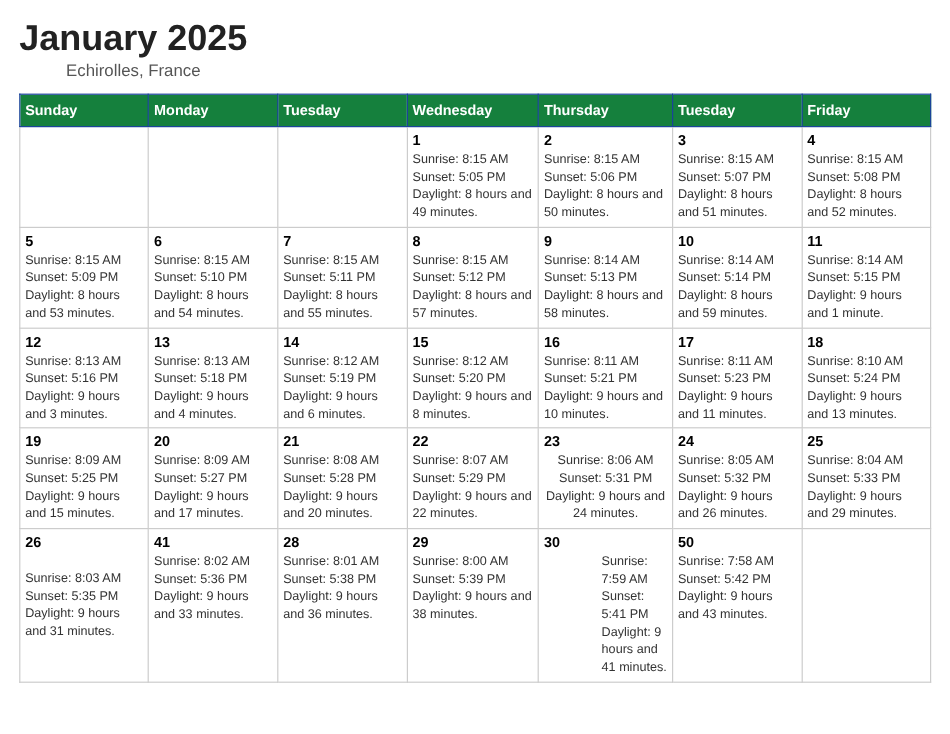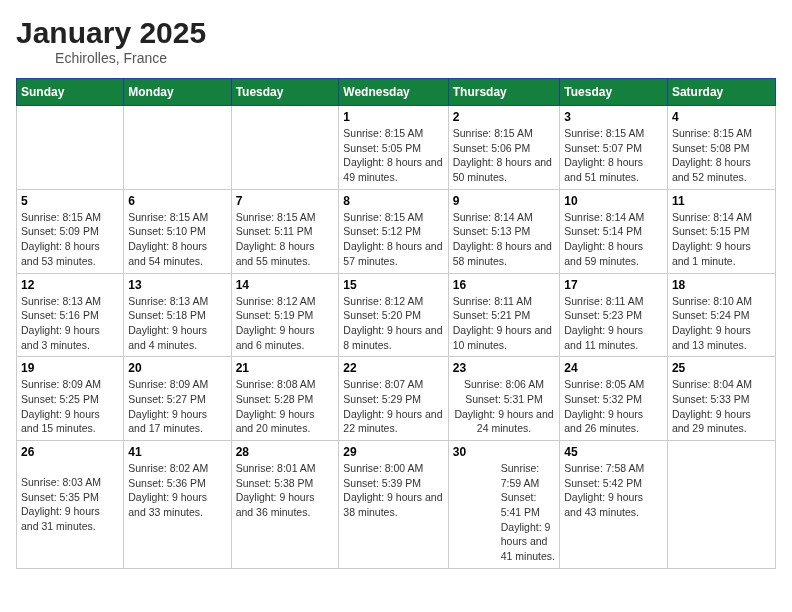--- a/index.html
+++ b/index.html
@@ -88,21 +88,21 @@
 
 <table>
   <thead>
     <tr id="days-header">
     <th>Sunday</th>
         <th>Monday</th>
         <th>Tuesday</th>
         <th>Wednesday</th>
         <th>Thursday</th>
         <th>Tuesday</th>
-        <th>Saturday</th>
+        <th>Friday</th>
       </tr>
   </thead>
   <tbody id="calendar-body">
   <tr>
         <td class="empty"></td>
         <td class="empty"></td>
         <td class="empty"></td>
         <td>
           <span class="day-num">1</span>
           <div class="day-detail" style="white-space: pre-line;">Sunrise: 8:15 AM
@@ -285,21 +285,21 @@
 Sunset: 5:39 PM
 Daylight: 9 hours and 38 minutes.</div>
         </td>
         <td>
           <span class="day-num">30</span>
           <div class="day-detail" style="white-space: pre-line; margin-left: 48px;">Sunrise: 7:59 AM
 Sunset: 5:41 PM
 Daylight: 9 hours and 41 minutes.</div>
         </td>
         <td>
-          <span class="day-num">45</span>
+          <span class="day-num">50</span>
           <div class="day-detail" style="white-space: pre-line;">Sunrise: 7:58 AM
 Sunset: 5:42 PM
 Daylight: 9 hours and 43 minutes.</div>
         </td>
         <td class="empty"></td>
       </tr>
     </tbody>
 </table>
 
 </body></html>

